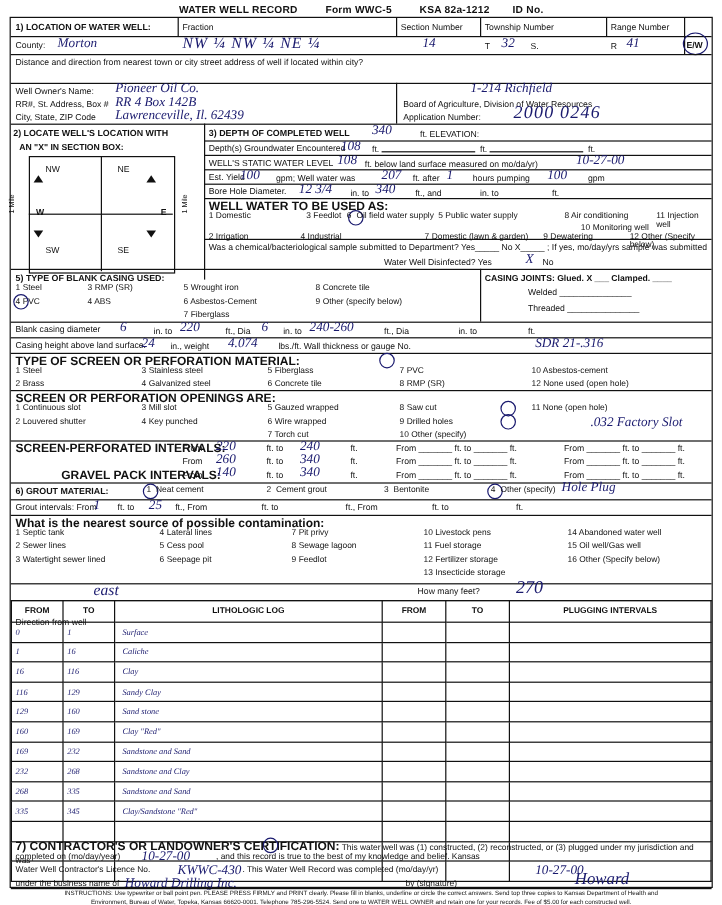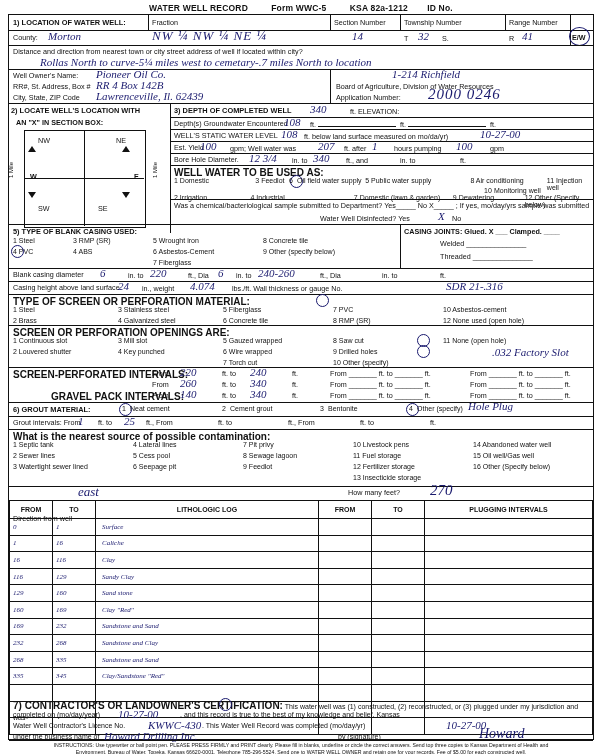--- a/index.html
+++ b/index.html
@@ -58,21 +58,20 @@
   <div class="lbl" style="position:absolute;left:404px;top:34px;">T</div>
   <div class="hw" style="position:absolute;left:418px;top:30px;">32</div>
   <div class="lbl" style="position:absolute;left:442px;top:34px;">S.</div>
   <div class="lbl" style="position:absolute;left:509px;top:34px;">R</div>
   <div class="hw" style="position:absolute;left:522px;top:30px;">41</div>
   <div class="circ" style="left:569px;top:27px;width:19px;height:17px;"></div>
   <div class="lbl" style="position:absolute;left:572px;top:33px;font-weight:bold;">E/W</div>
 
   <div class="line hline" style="left:9px;top:45px;width:584px;"></div>
   <div class="lbl" style="position:absolute;left:13px;top:47px;">Distance and direction from nearest town or city street address of well if located within city?</div>
-  <div class="hw" style="position:absolute;left:40px;top:56px;">Rollas North to curve-5¼ miles west to cemetary-.7 miles North to location</div>
   <div class="line hline" style="left:9px;top:69px;width:584px;"></div>
 
   <div class="lbl" style="position:absolute;left:13px;top:71px;">Well Owner's Name:</div>
   <div class="hw" style="position:absolute;left:96px;top:68px;">Pioneer Oil Co.</div>
   <div class="lbl" style="position:absolute;left:13px;top:82px;">RR#, St. Address, Box #</div>
   <div class="hw" style="position:absolute;left:96px;top:79px;text-align:right;">RR 4 Box 142B</div>
   <div class="lbl" style="position:absolute;left:13px;top:93px;">City, State, ZIP Code</div>
   <div class="hw" style="position:absolute;left:96px;top:90px;">Lawrenceville, Il.   62439</div>
   <div class="line vline" style="left:330px;top:69px;height:34px;"></div>
   <div class="hw" style="position:absolute;left:392px;top:68px;">1-214 Richfield</div>
@@ -81,21 +80,21 @@
   <div class="hwb" style="position:absolute;left:428px;top:86px;font-size:15px;letter-spacing:1px;">2000 0246</div>
   <div class="line hline" style="left:9px;top:103px;width:584px;"></div>
 
   <div class="sec" style="left:11px;top:106px;">2) LOCATE WELL'S LOCATION WITH</div>
   <div class="lbl" style="position:absolute;left:16px;top:118px;font-weight:bold;">AN "X" IN SECTION BOX:</div>
   <div class="line vline" style="left:170px;top:103px;height:130px;"></div>
   <div style="position:absolute;left:24px;top:130px;width:120px;height:96px;border:1px solid #111;"></div>
   <div class="line hline" style="left:24px;top:178px;width:120px;"></div>
   <div class="line vline" style="left:84px;top:130px;height:96px;"></div>
   <div class="lbl" style="position:absolute;left:38px;top:136px;">NW</div>
-  <div class="lbl" style="position:absolute;left:98px;top:136px;margin-left:18px;">NE</div>
+  <div class="lbl" style="position:absolute;left:98px;top:136px;">NE</div>
   <div class="lbl" style="position:absolute;left:38px;top:204px;">SW</div>
   <div class="lbl" style="position:absolute;left:98px;top:204px;">SE</div>
   <div class="lbl" style="position:absolute;left:30px;top:172px;font-weight:bold;">W</div>
   <div class="lbl" style="position:absolute;left:134px;top:172px;font-weight:bold;">E</div>
   <div class="tiny" style="position:absolute;left:8px;top:178px;transform:rotate(-90deg);transform-origin:left top;">1 Mile</div>
   <div class="tiny" style="position:absolute;left:152px;top:178px;transform:rotate(-90deg);transform-origin:left top;">1 Mile</div>
   <div style="position:absolute;left:28px;top:146px;width:0;height:0;border-left:4px solid transparent;border-right:4px solid transparent;border-bottom:6px solid #111;"></div>
   <div style="position:absolute;left:122px;top:146px;width:0;height:0;border-left:4px solid transparent;border-right:4px solid transparent;border-bottom:6px solid #111;"></div>
   <div style="position:absolute;left:28px;top:192px;width:0;height:0;border-left:4px solid transparent;border-right:4px solid transparent;border-top:6px solid #111;"></div>
   <div style="position:absolute;left:122px;top:192px;width:0;height:0;border-left:4px solid transparent;border-right:4px solid transparent;border-top:6px solid #111;"></div>

